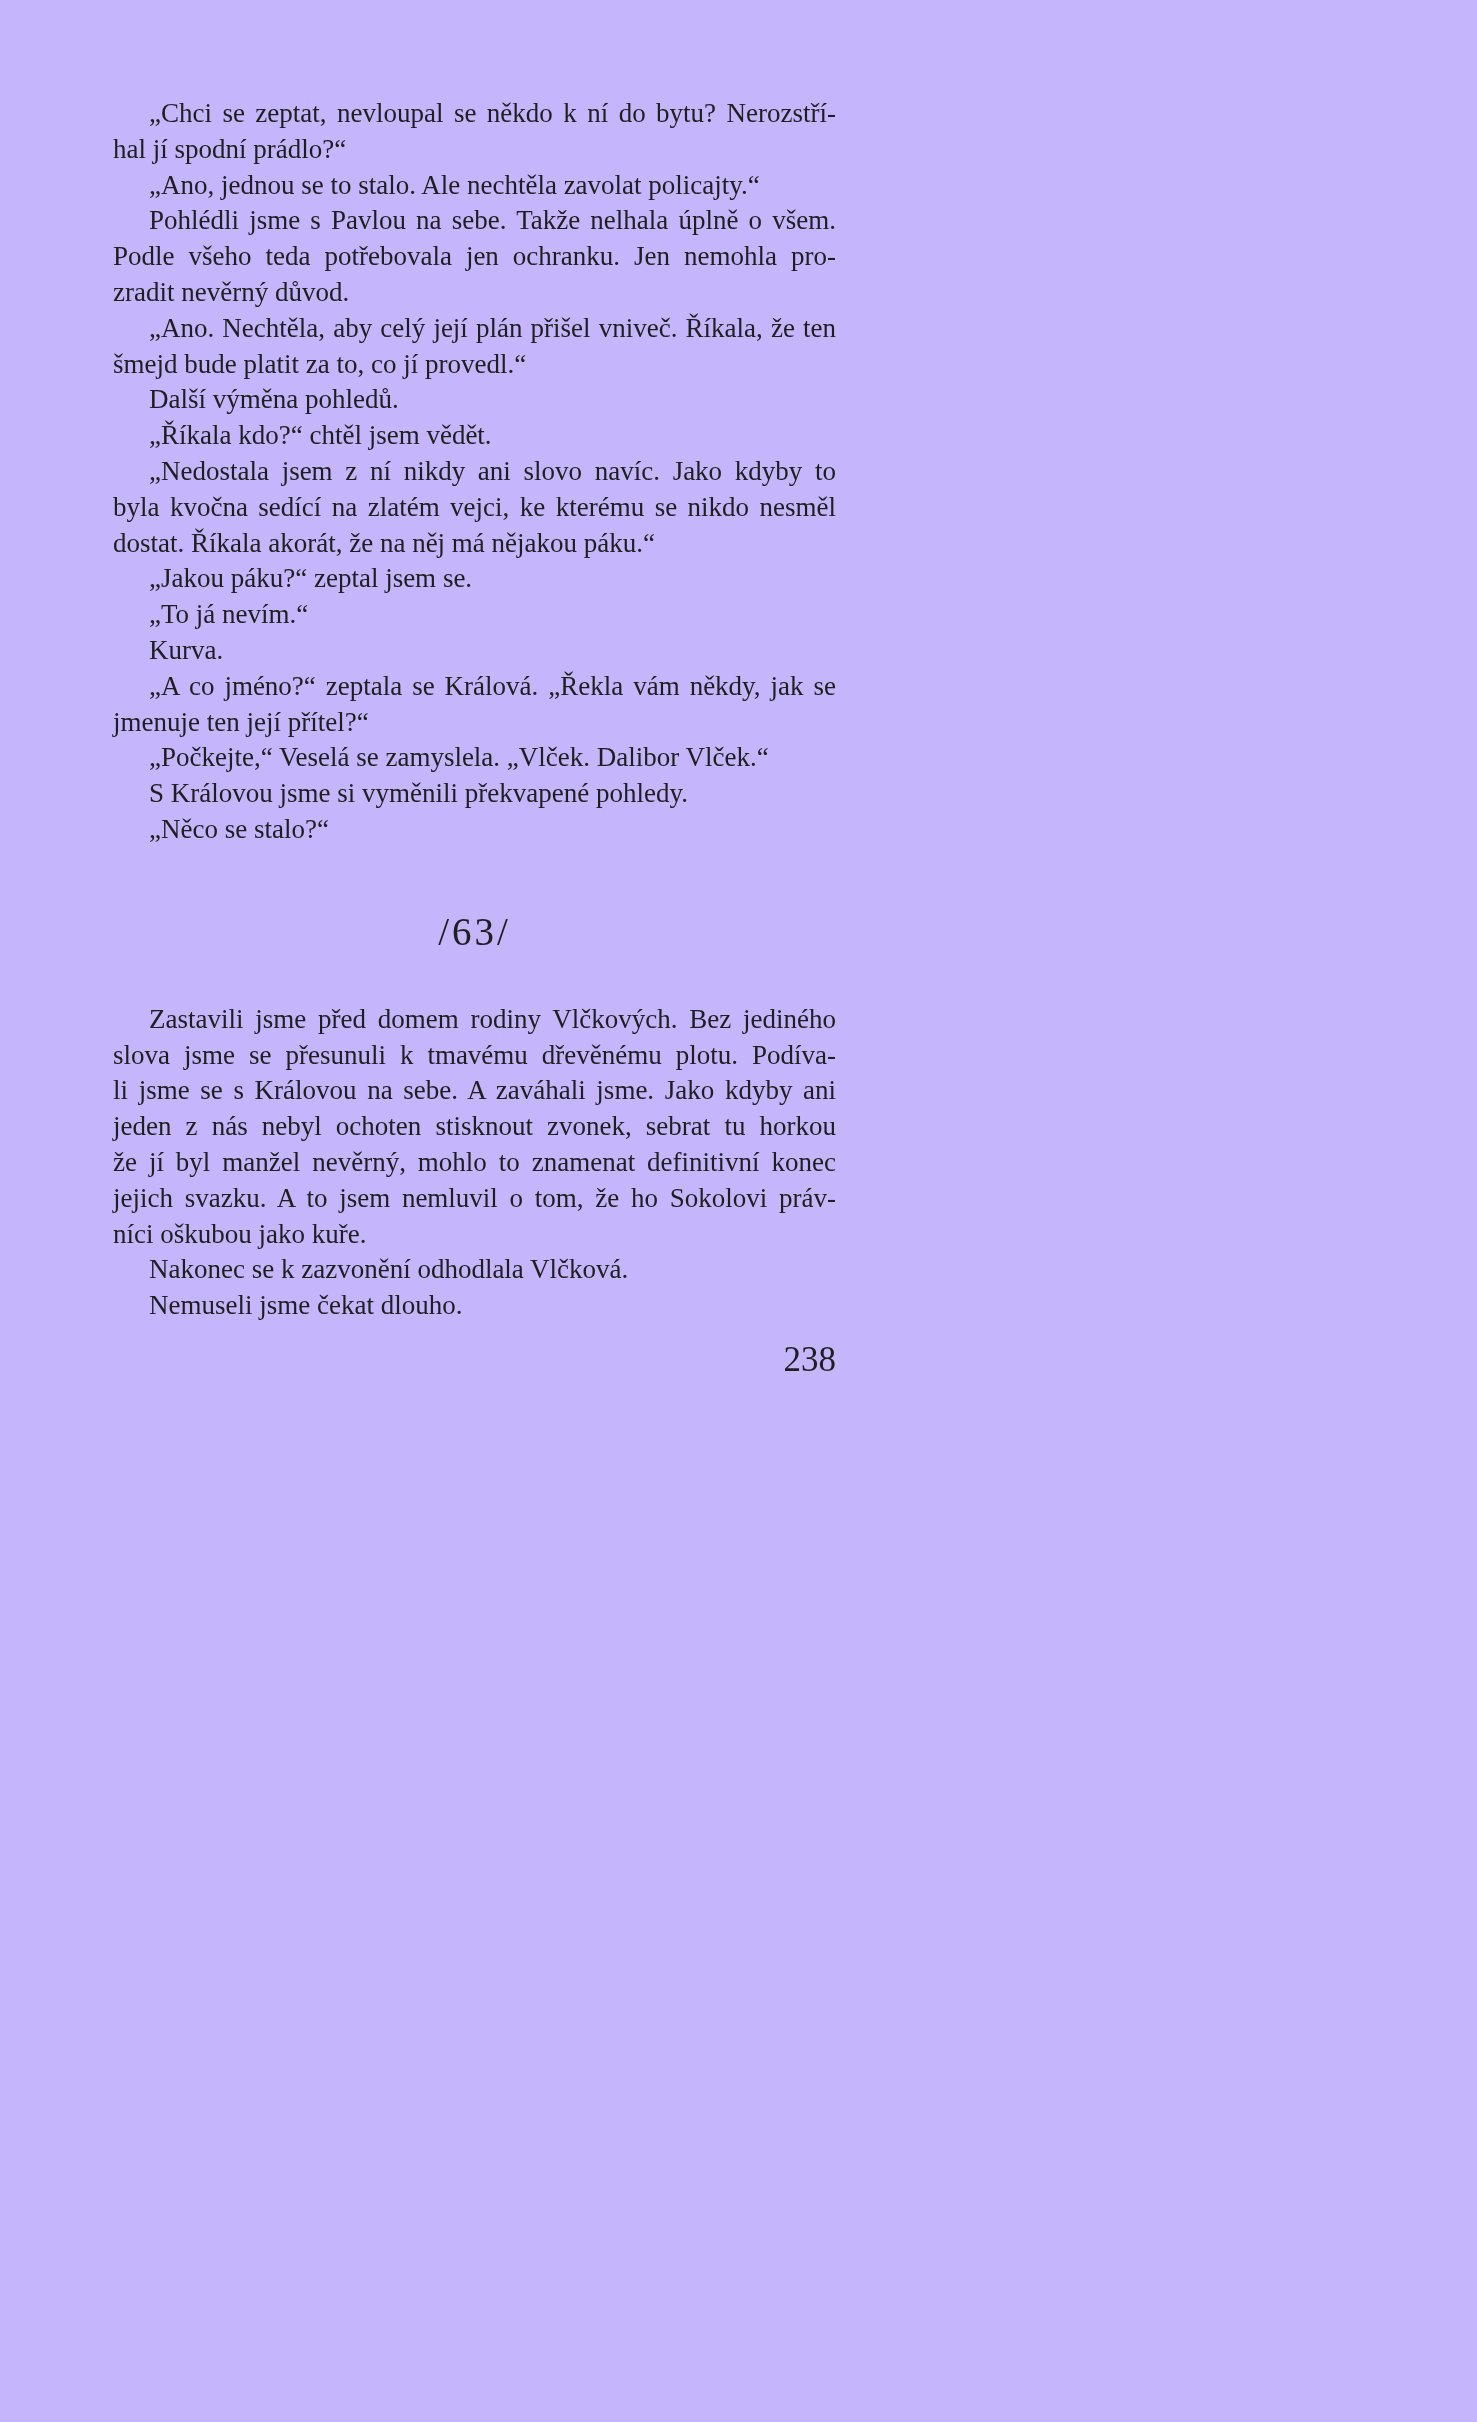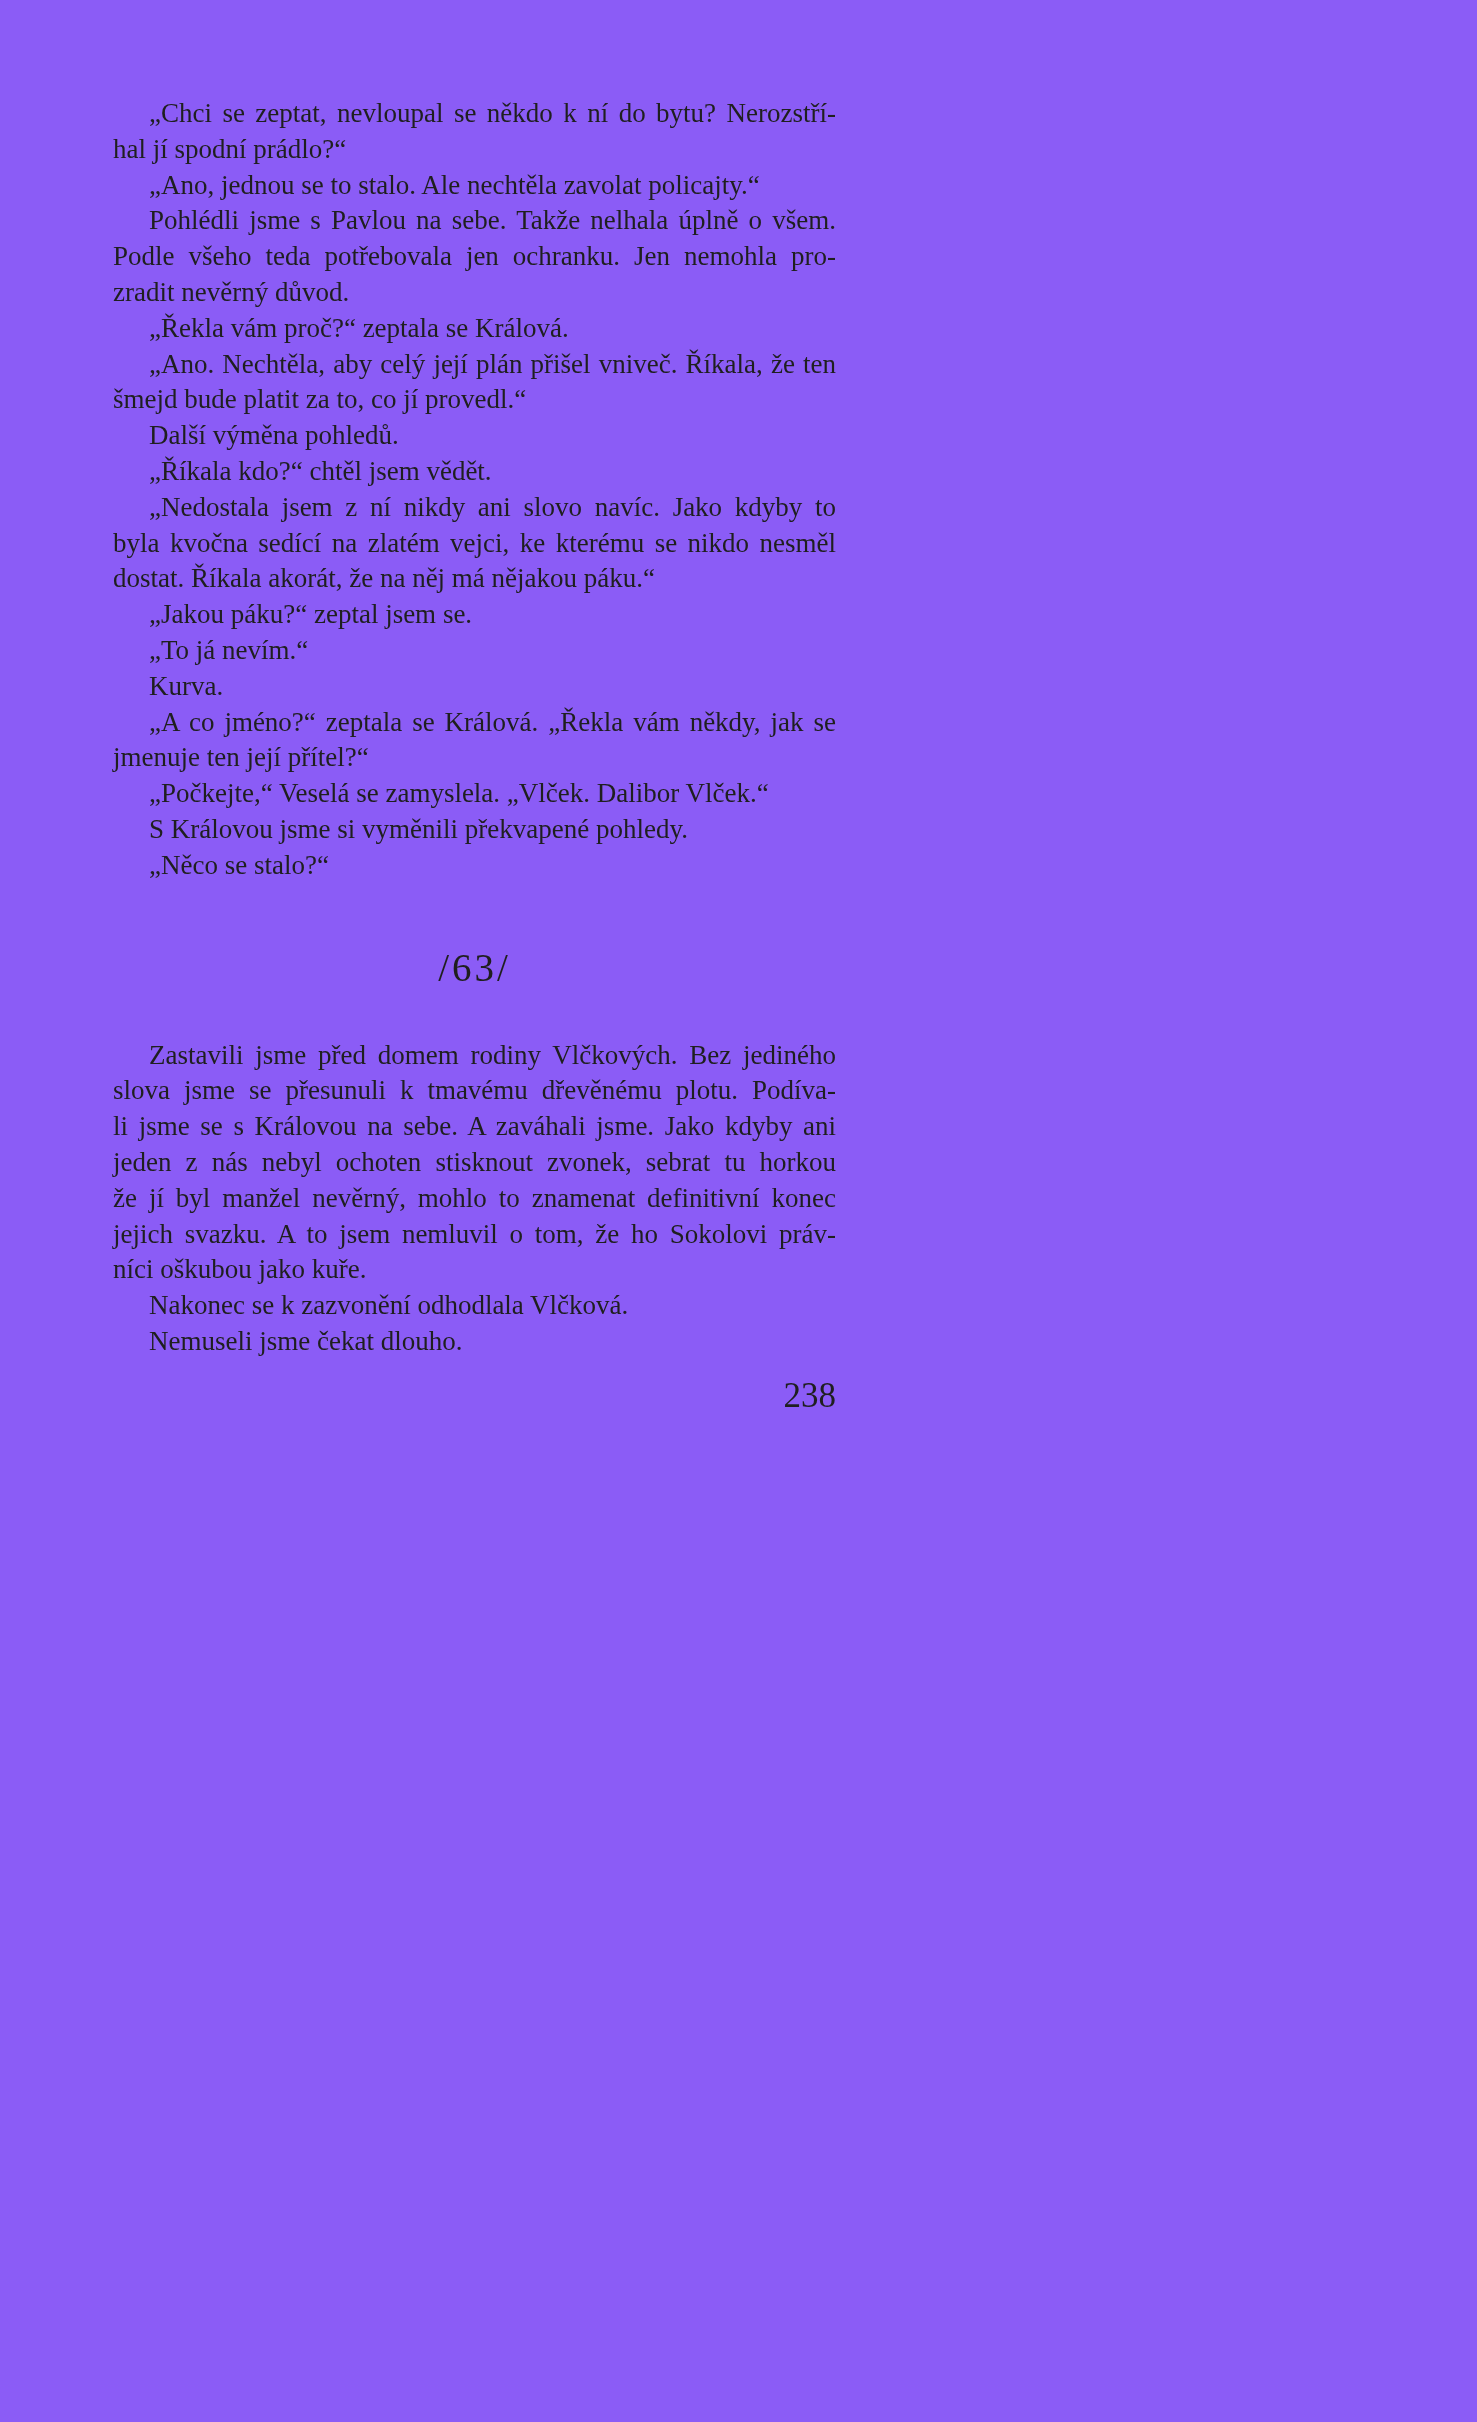--- a/index.html
+++ b/index.html
@@ -11,21 +11,21 @@
     height: 2422px;
     background: #ffffff;
     font-family: "Liberation Serif", "DejaVu Serif", serif;
     color: #1f1f1f;
   }
   .page {
     position: relative;
     width: 1477px;
     height: 2422px;
     overflow: hidden;
-    background: #8b5cf6;
+    background: #c4b5fd;
   }
   .content {
     position: absolute;
     left: 113px;
     top: 0;
     width: 723px;
   }
   .text-block {
     font-size: 27px;
     line-height: 35.8px;
@@ -63,23 +63,20 @@
           <div class="line first justify">„Chci se zeptat, nevloupal se někdo k ní do bytu? Nerozstří-</div>
           <div class="line">hal jí spodní prádlo?“</div>
         </div>
         <div class="para">
           <div class="line first">„Ano, jednou se to stalo. Ale nechtěla zavolat policajty.“</div>
         </div>
         <div class="para">
           <div class="line first justify">Pohlédli jsme s Pavlou na sebe. Takže nelhala úplně o všem.</div>
           <div class="line justify">Podle všeho teda potřebovala jen ochranku. Jen nemohla pro-</div>
           <div class="line">zradit nevěrný důvod.</div>
-        </div>
-        <div class="para">
-          <div class="line first">„Řekla vám proč?“ zeptala se Králová.</div>
         </div>
         <div class="para">
           <div class="line first justify">„Ano. Nechtěla, aby celý její plán přišel vniveč. Říkala, že ten</div>
           <div class="line">šmejd bude platit za to, co jí provedl.“</div>
         </div>
         <div class="para">
           <div class="line first">Další výměna pohledů.</div>
         </div>
         <div class="para">
           <div class="line first">„Říkala kdo?“ chtěl jsem vědět.</div>

